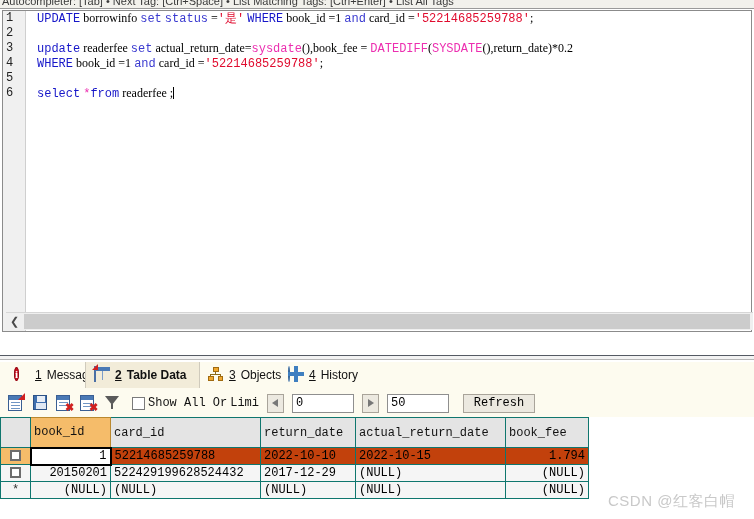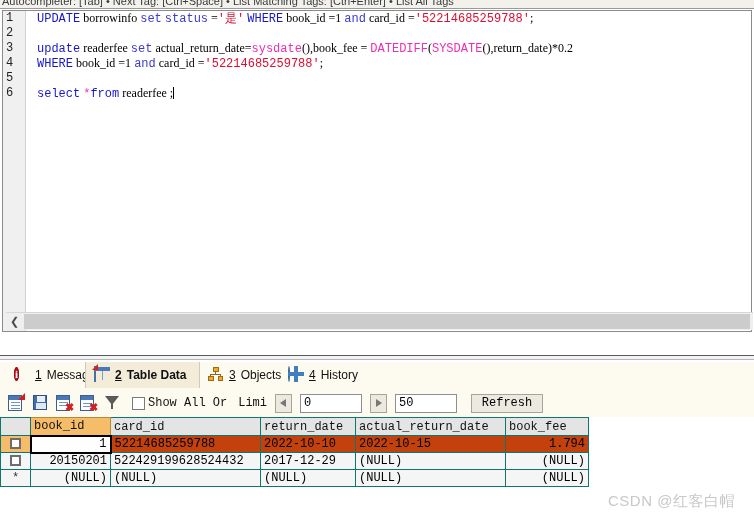--- a/index.html
+++ b/index.html
@@ -387,21 +387,21 @@
     font-size: 12px;
     color: #111;
   }
   .chkbox {
     width: 13px; height: 13px;
     border: 1px solid #7a7a7a;
     background: #fff;
     box-sizing: border-box;
   }
   .lbl-showall { white-space: nowrap; }
-  .lbl-limit { margin-left: 8px; white-space: nowrap; }
+  .lbl-limit { margin-left: 0; white-space: nowrap; }
 
   .spin-arrow {
     width: 17px; height: 19px;
     background: #ece9e0;
     border: 1px solid #a9a49a;
     box-sizing: border-box;
     position: relative;
     margin-left: 4px;
   }
   .spin-arrow .tri-l {
@@ -466,21 +466,21 @@
     box-sizing: border-box;
     font-weight: normal;
     font-size: 12px;
     white-space: nowrap;
     overflow: hidden;
   }
   .grid th {
     background: #e4e4e4;
     text-align: left;
     color: #111;
-    height: 18px;
+    height: 30px;
   }
   .grid th.sel {
     background: #f5bc6a;
     border: 1px solid #b9882f;
   }
   .grid th.rowhdr-corner {
     background: #e4e4e4;
     width: 30px;
   }
   .grid td.rowhdr {

